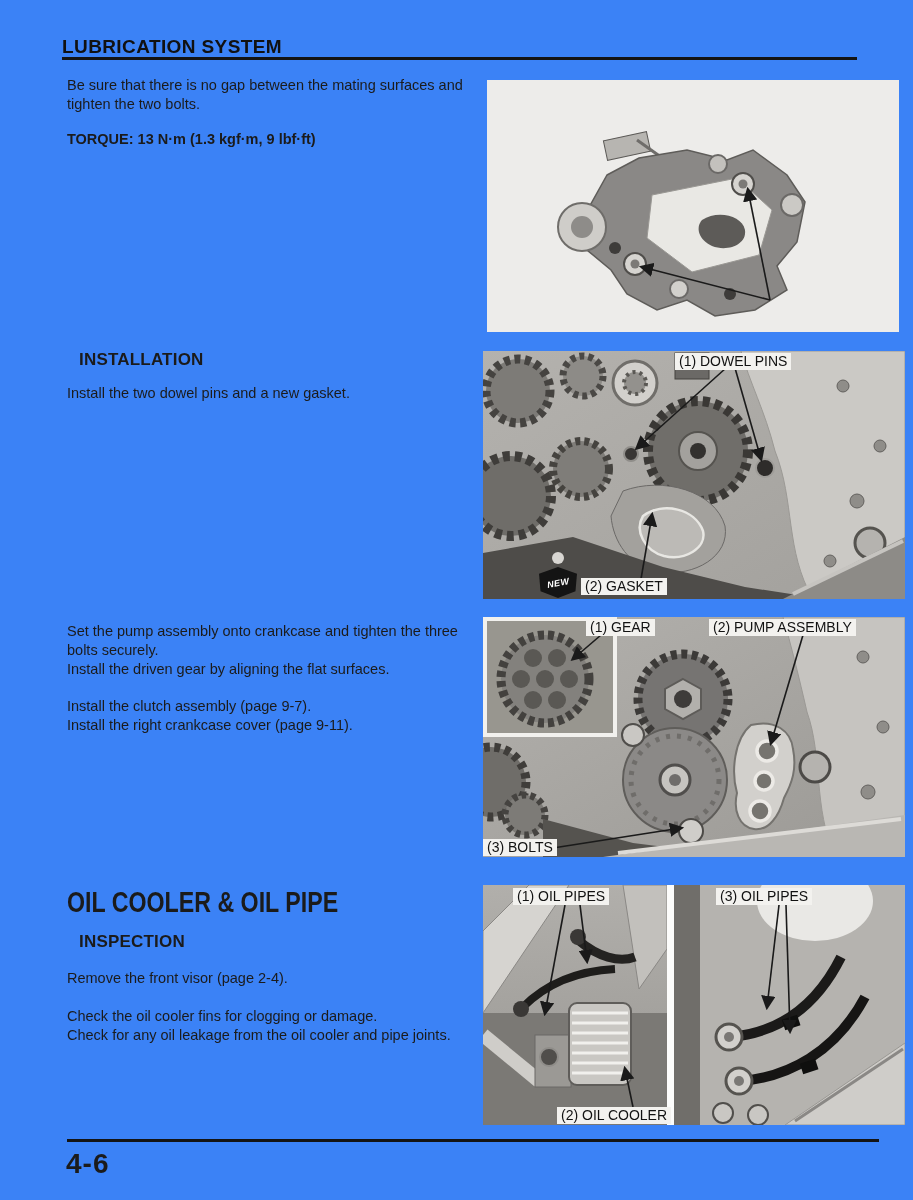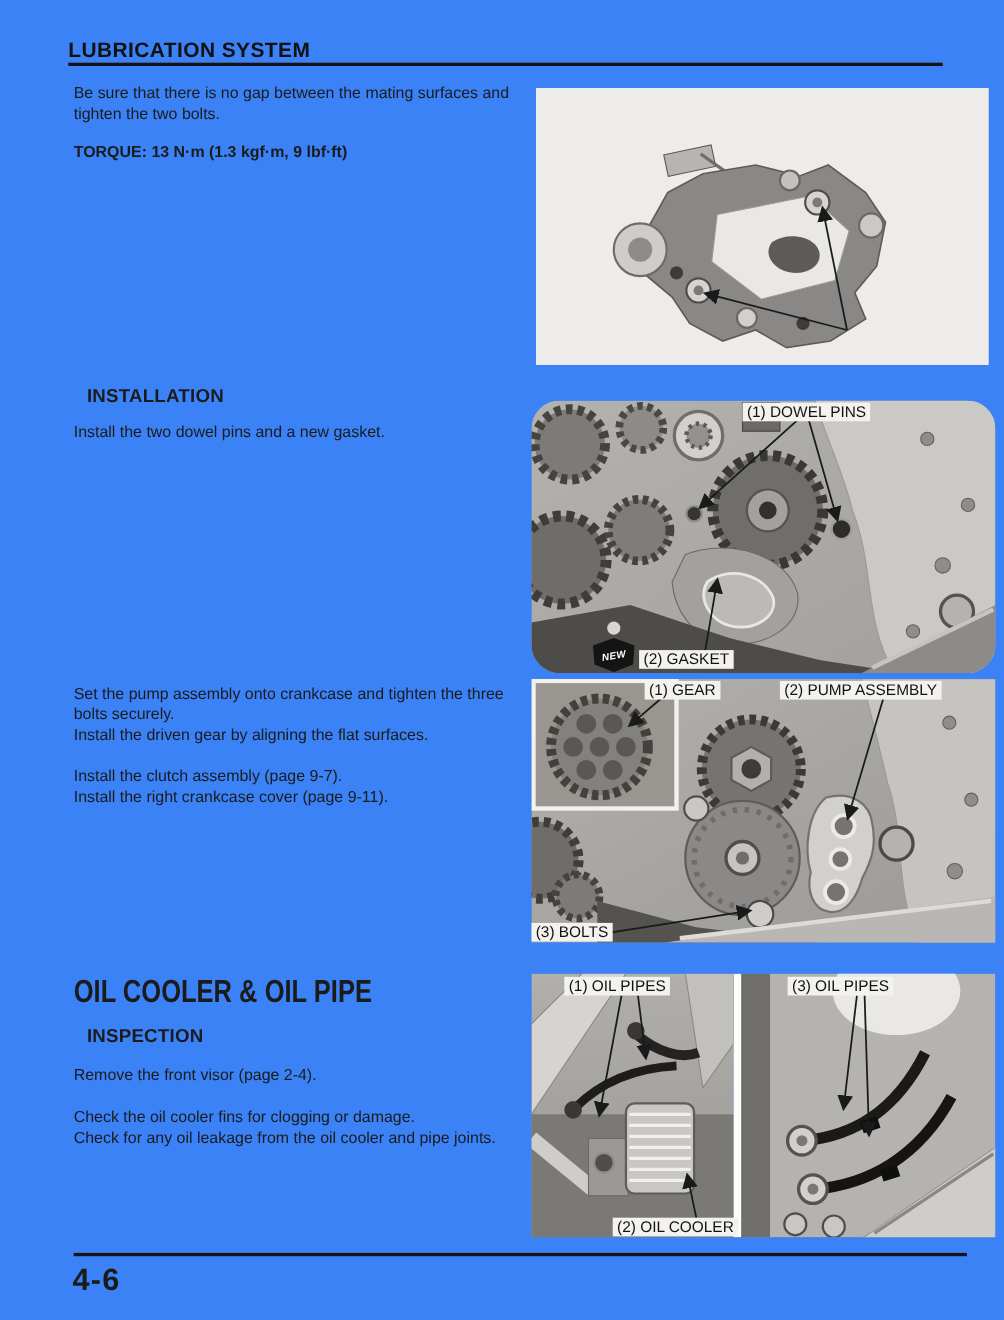--- a/index.html
+++ b/index.html
@@ -89,21 +89,21 @@
       <circle cx="192" cy="209" r="9" fill="#d2d0cc" stroke="#6b6967" stroke-width="2"></circle>
       <circle cx="128" cy="168" r="6" fill="#3e3c3a"></circle>
       <circle cx="243" cy="214" r="6" fill="#3e3c3a"></circle>
 
       <line x1="283" y1="220" x2="261" y2="110" stroke="#1a1a1a" stroke-width="1.6" marker-end="url(#m1)"></line>
       <line x1="283" y1="220" x2="155" y2="187" stroke="#1a1a1a" stroke-width="1.6" marker-end="url(#m1)"></line>
     </svg>
     <div class="fig-label bare" style="left:263px;top:226px;">(1) BOLTS</div>
   </div>
 
-  <div class="figure" style="left:483px;top:364px;width:422px;height:248px;border-radius:26px;">
+  <div class="figure" style="left:483px;top:351px;width:422px;height:248px;">
     <svg width="422" height="248" viewBox="0 0 422 248">
       <defs>
         <marker id="m2" markerWidth="9" markerHeight="9" refX="7" refY="4.5" orient="auto">
           <path d="M0,0 L9,4.5 L0,9 Z" fill="#1a1a1a"></path>
         </marker>
         <linearGradient id="g2" x1="0" y1="0" x2="1" y2="1">
           <stop offset="0" stop-color="#b4b2ae"></stop>
             <stop offset="1" stop-color="#a2a09c"></stop>
         </linearGradient>
       </defs>

